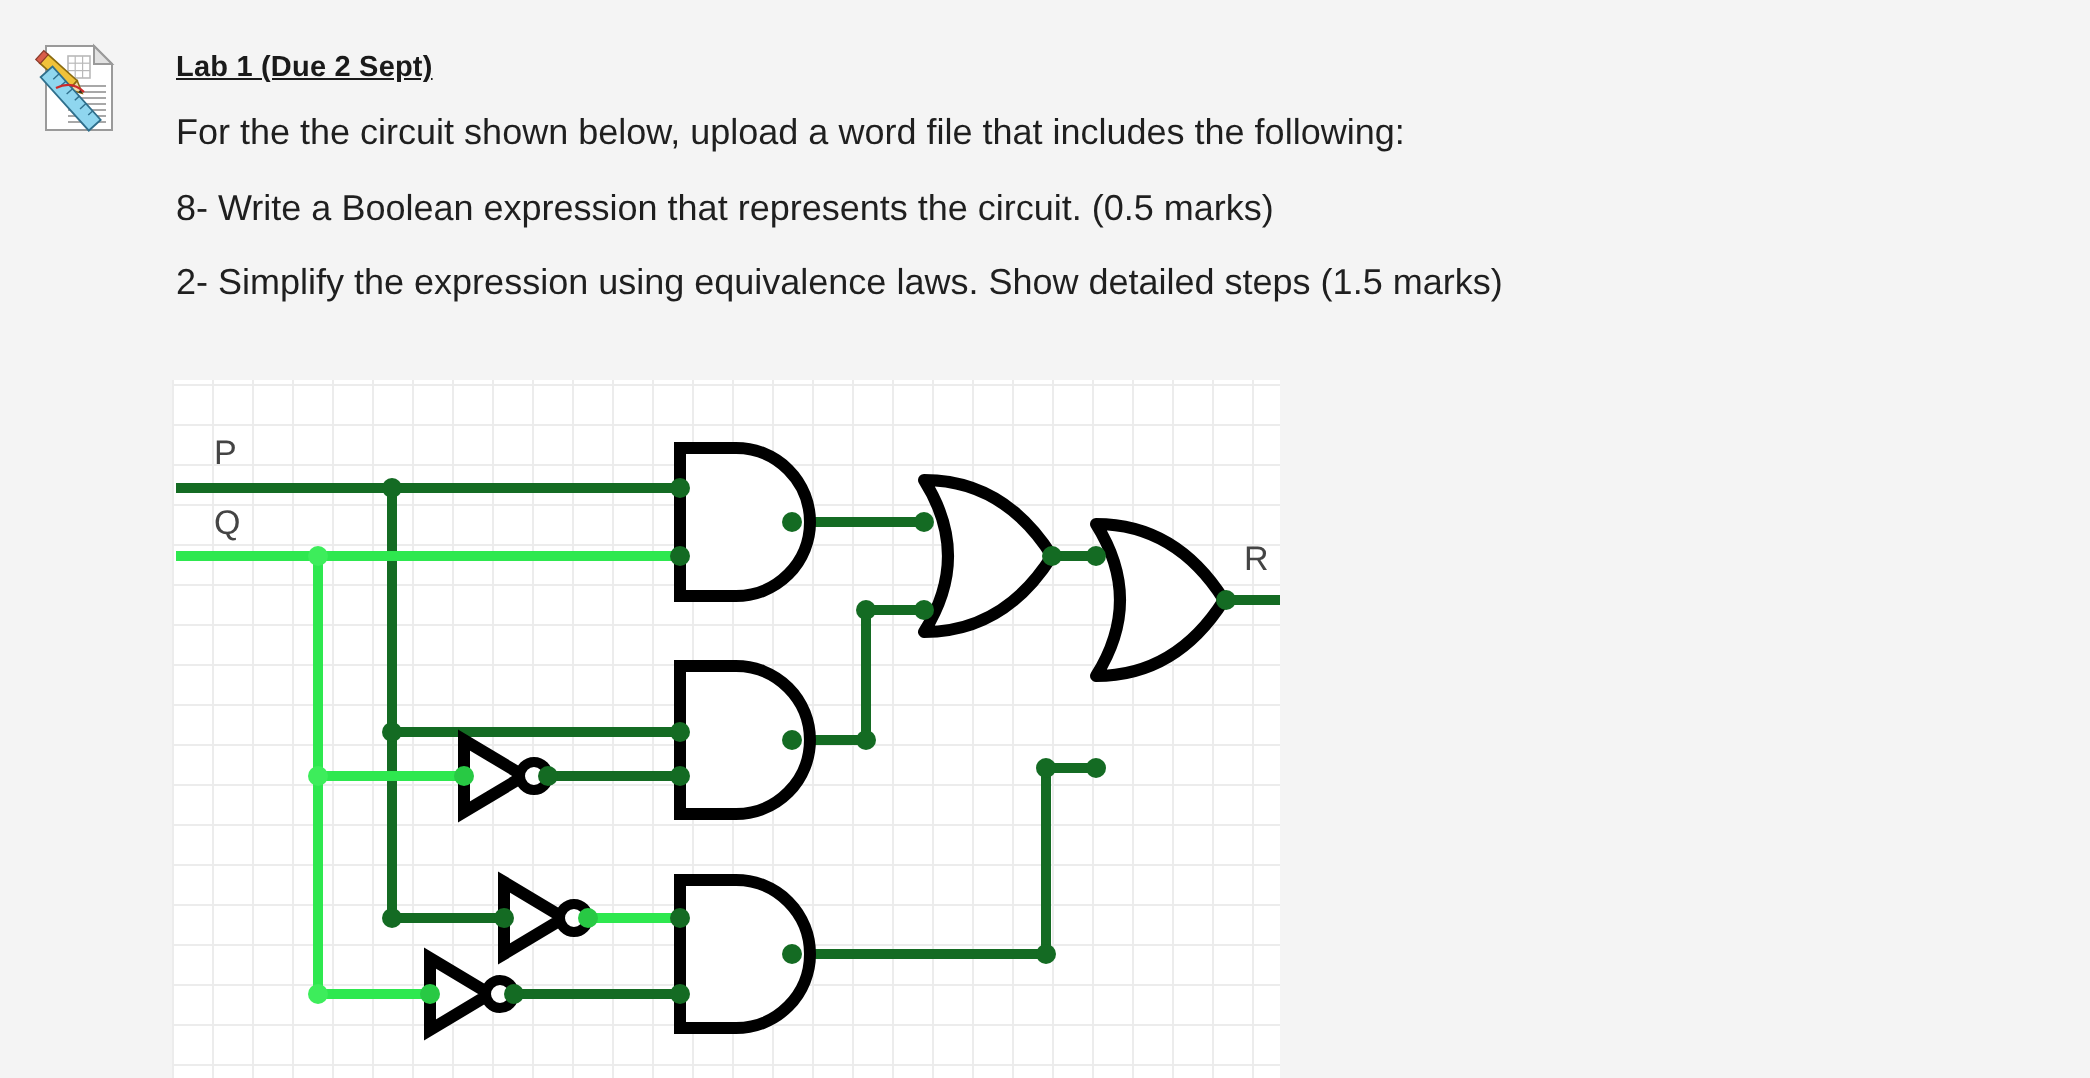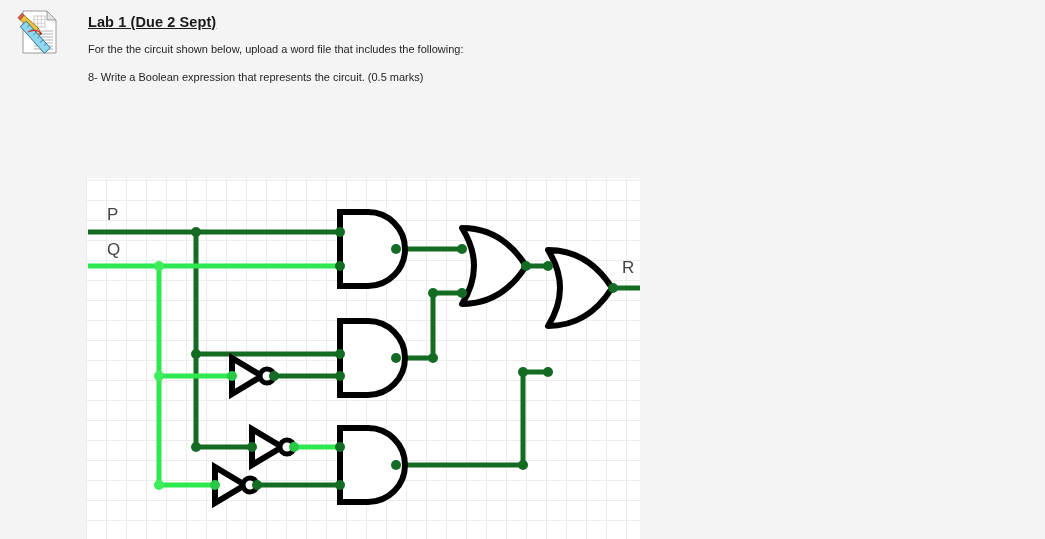--- a/index.html
+++ b/index.html
@@ -9,20 +9,21 @@
     width: 1045px;
     height: 539px;
     overflow: hidden;
     font-family: "Liberation Sans", sans-serif;
   }
   #page {
     position: relative;
     width: 1045px;
     height: 463px;
     background: #f4f4f4;
+    margin-top: 12px;
   }
 
   
   #assignment-icon {
     position: absolute;
     left: 14px;
     top: 8px;
     width: 46px;
     height: 50px;
   }
@@ -36,21 +37,21 @@
   }
   #lab-title {
     font-size: 14.5px;
     font-weight: bold;
     color: #1a1a1a;
     text-decoration: underline;
     margin: 0 0 12px 0;
     letter-spacing: 0.1px;
   }
   .para {
-    font-size: 11px;
+    font-size: 18px;
     color: #1f1f1f;
     margin: 0 0 12px 0;
     line-height: 1.42;
   }
   .para:last-child { margin-bottom: 0; }
   #link-circuitverse {
     color: #3a8f82;
     text-decoration: underline;
     cursor: pointer;
   }
@@ -132,20 +133,21 @@
   </div>
 
   <div id="content">
 
     <div id="lab-title">Lab 1 (Due 2 Sept)</div>
 
     <p class="para">For the  the circuit shown below, upload a word file that includes the following:</p>
 
     <p class="para">8- Write a Boolean expression that represents the circuit. (0.5 marks)</p>
 
+    <p class="para">2- Simplify the expression using equivalence laws. Show detailed steps (1.5 marks)</p>
 
 
   </div>
 
   <div id="circuit-canvas">
     <svg id="circuit-svg" width="554" height="361" viewBox="0 0 554 361" xmlns="http://www.w3.org/2000/svg">
 
       <g stroke-width="5" fill="none" stroke-linecap="butt">
 
         <g stroke="#146b23">

